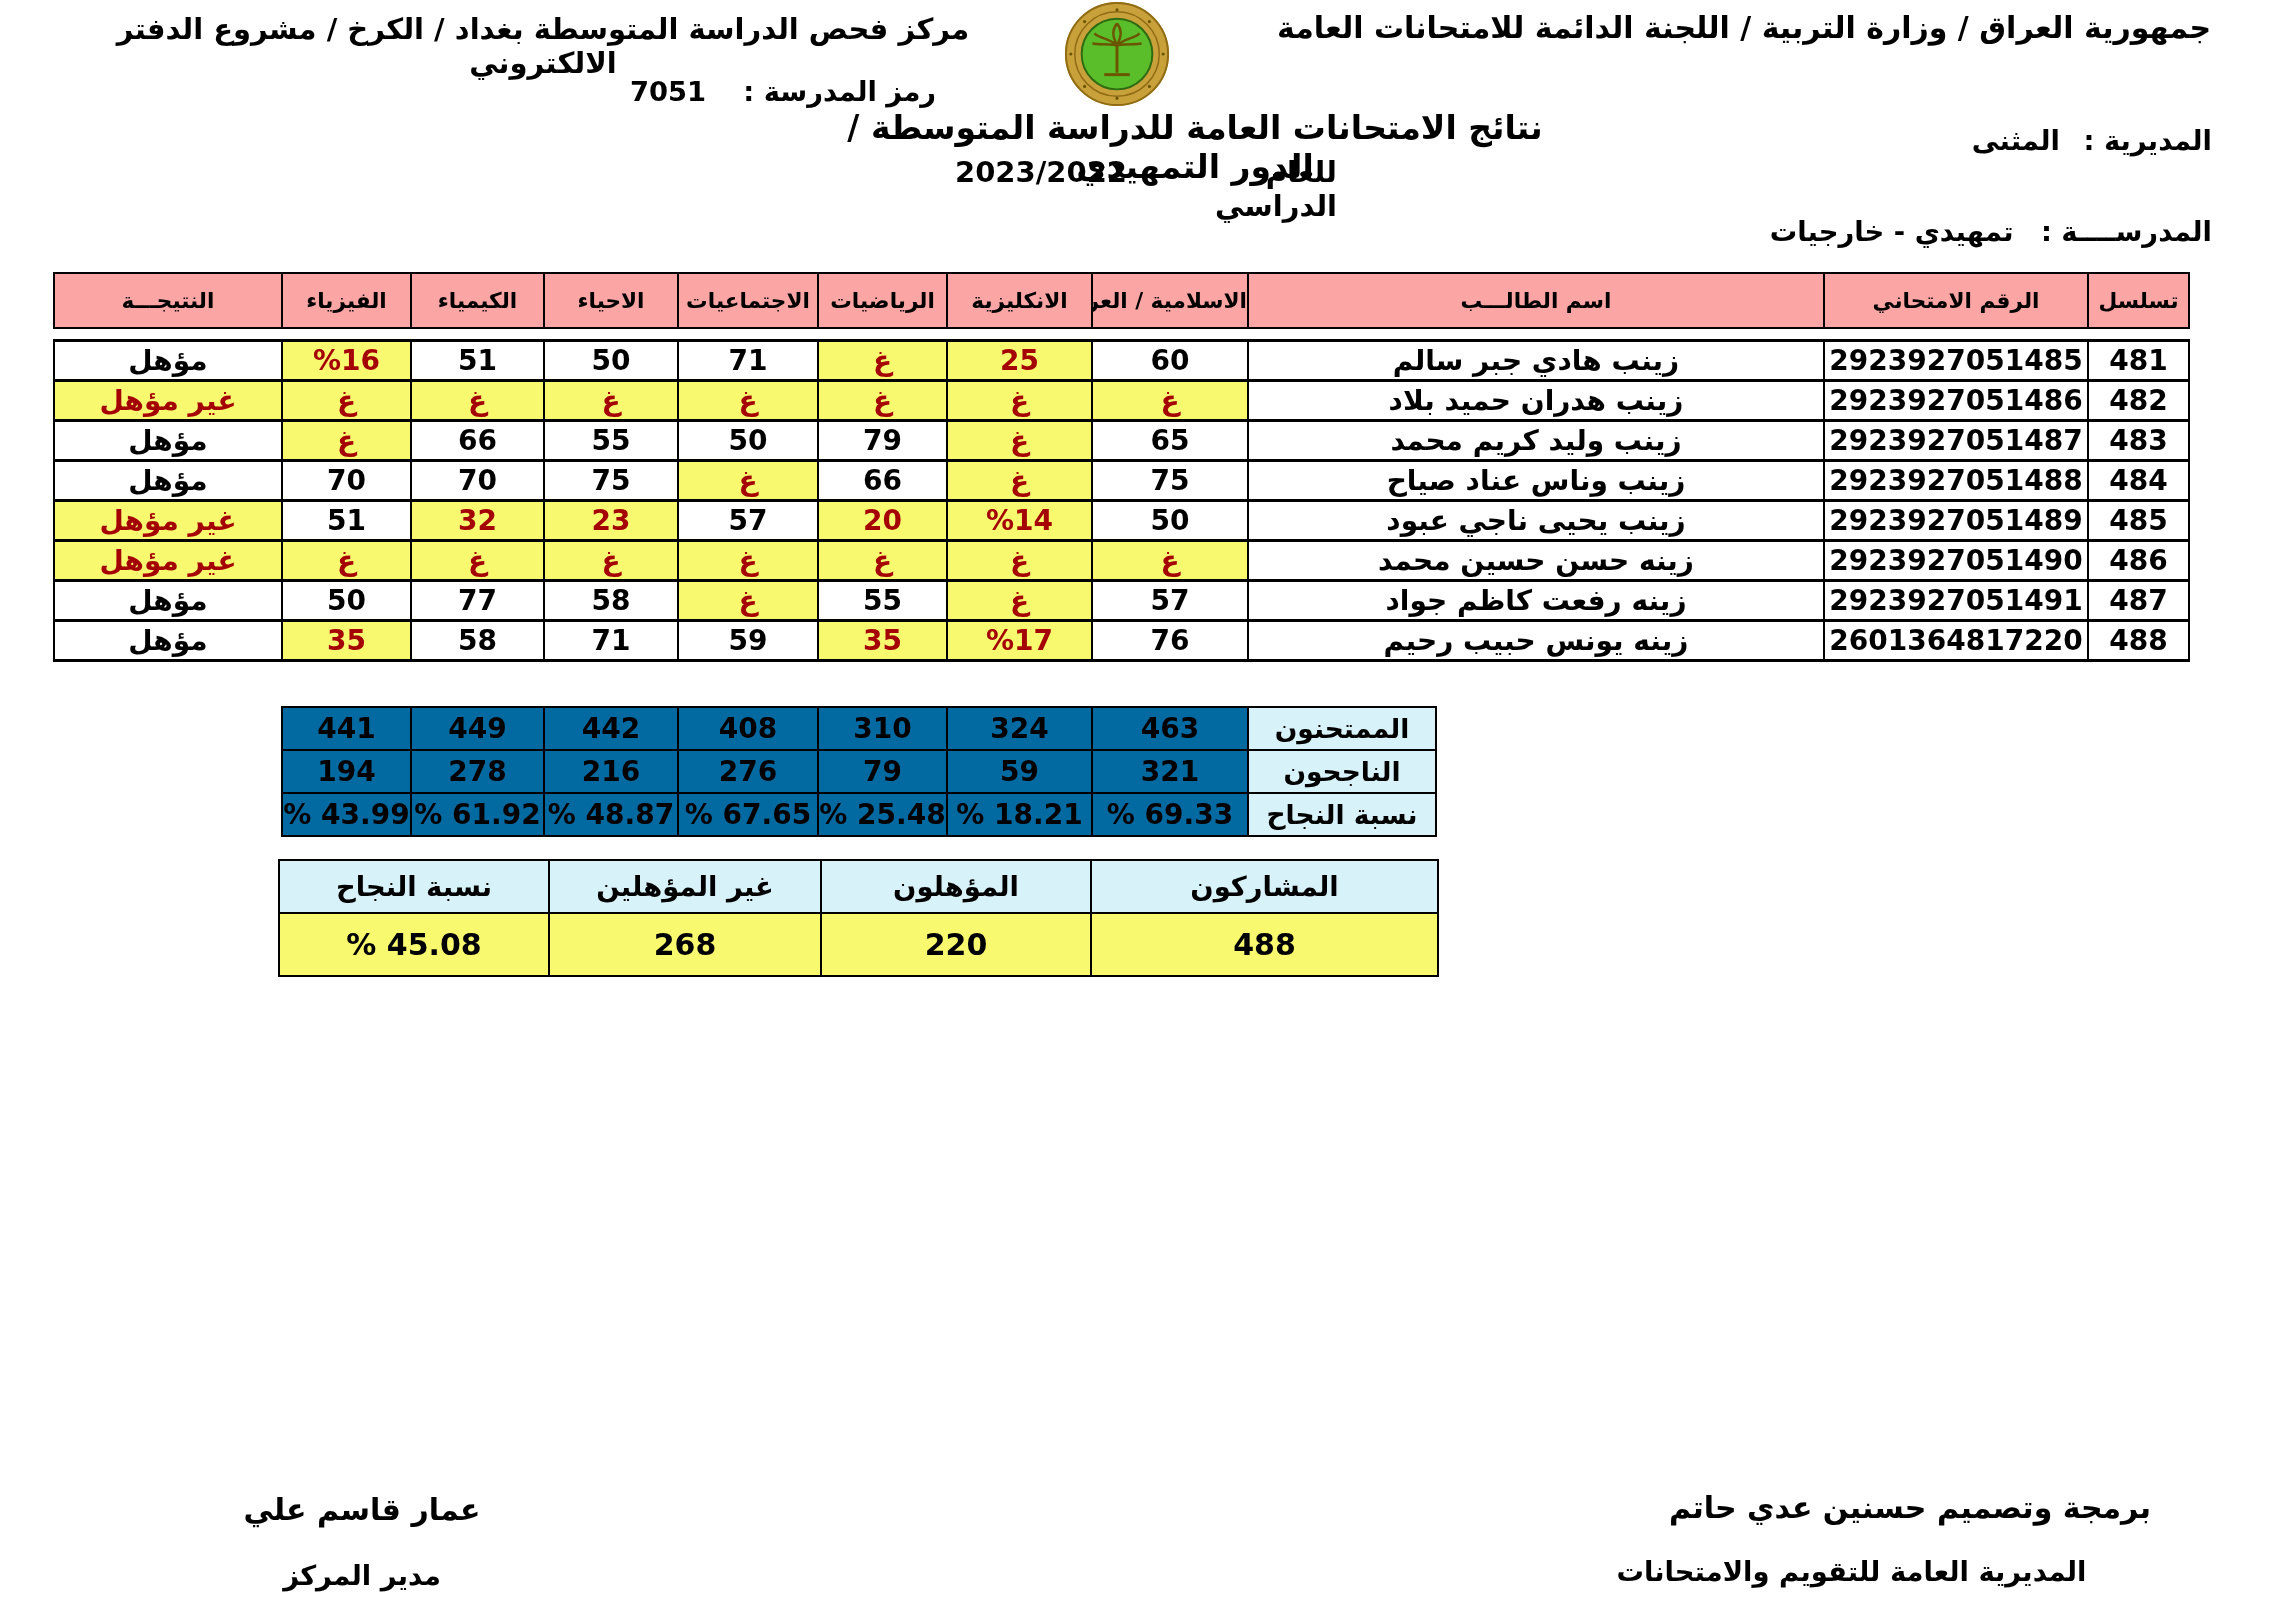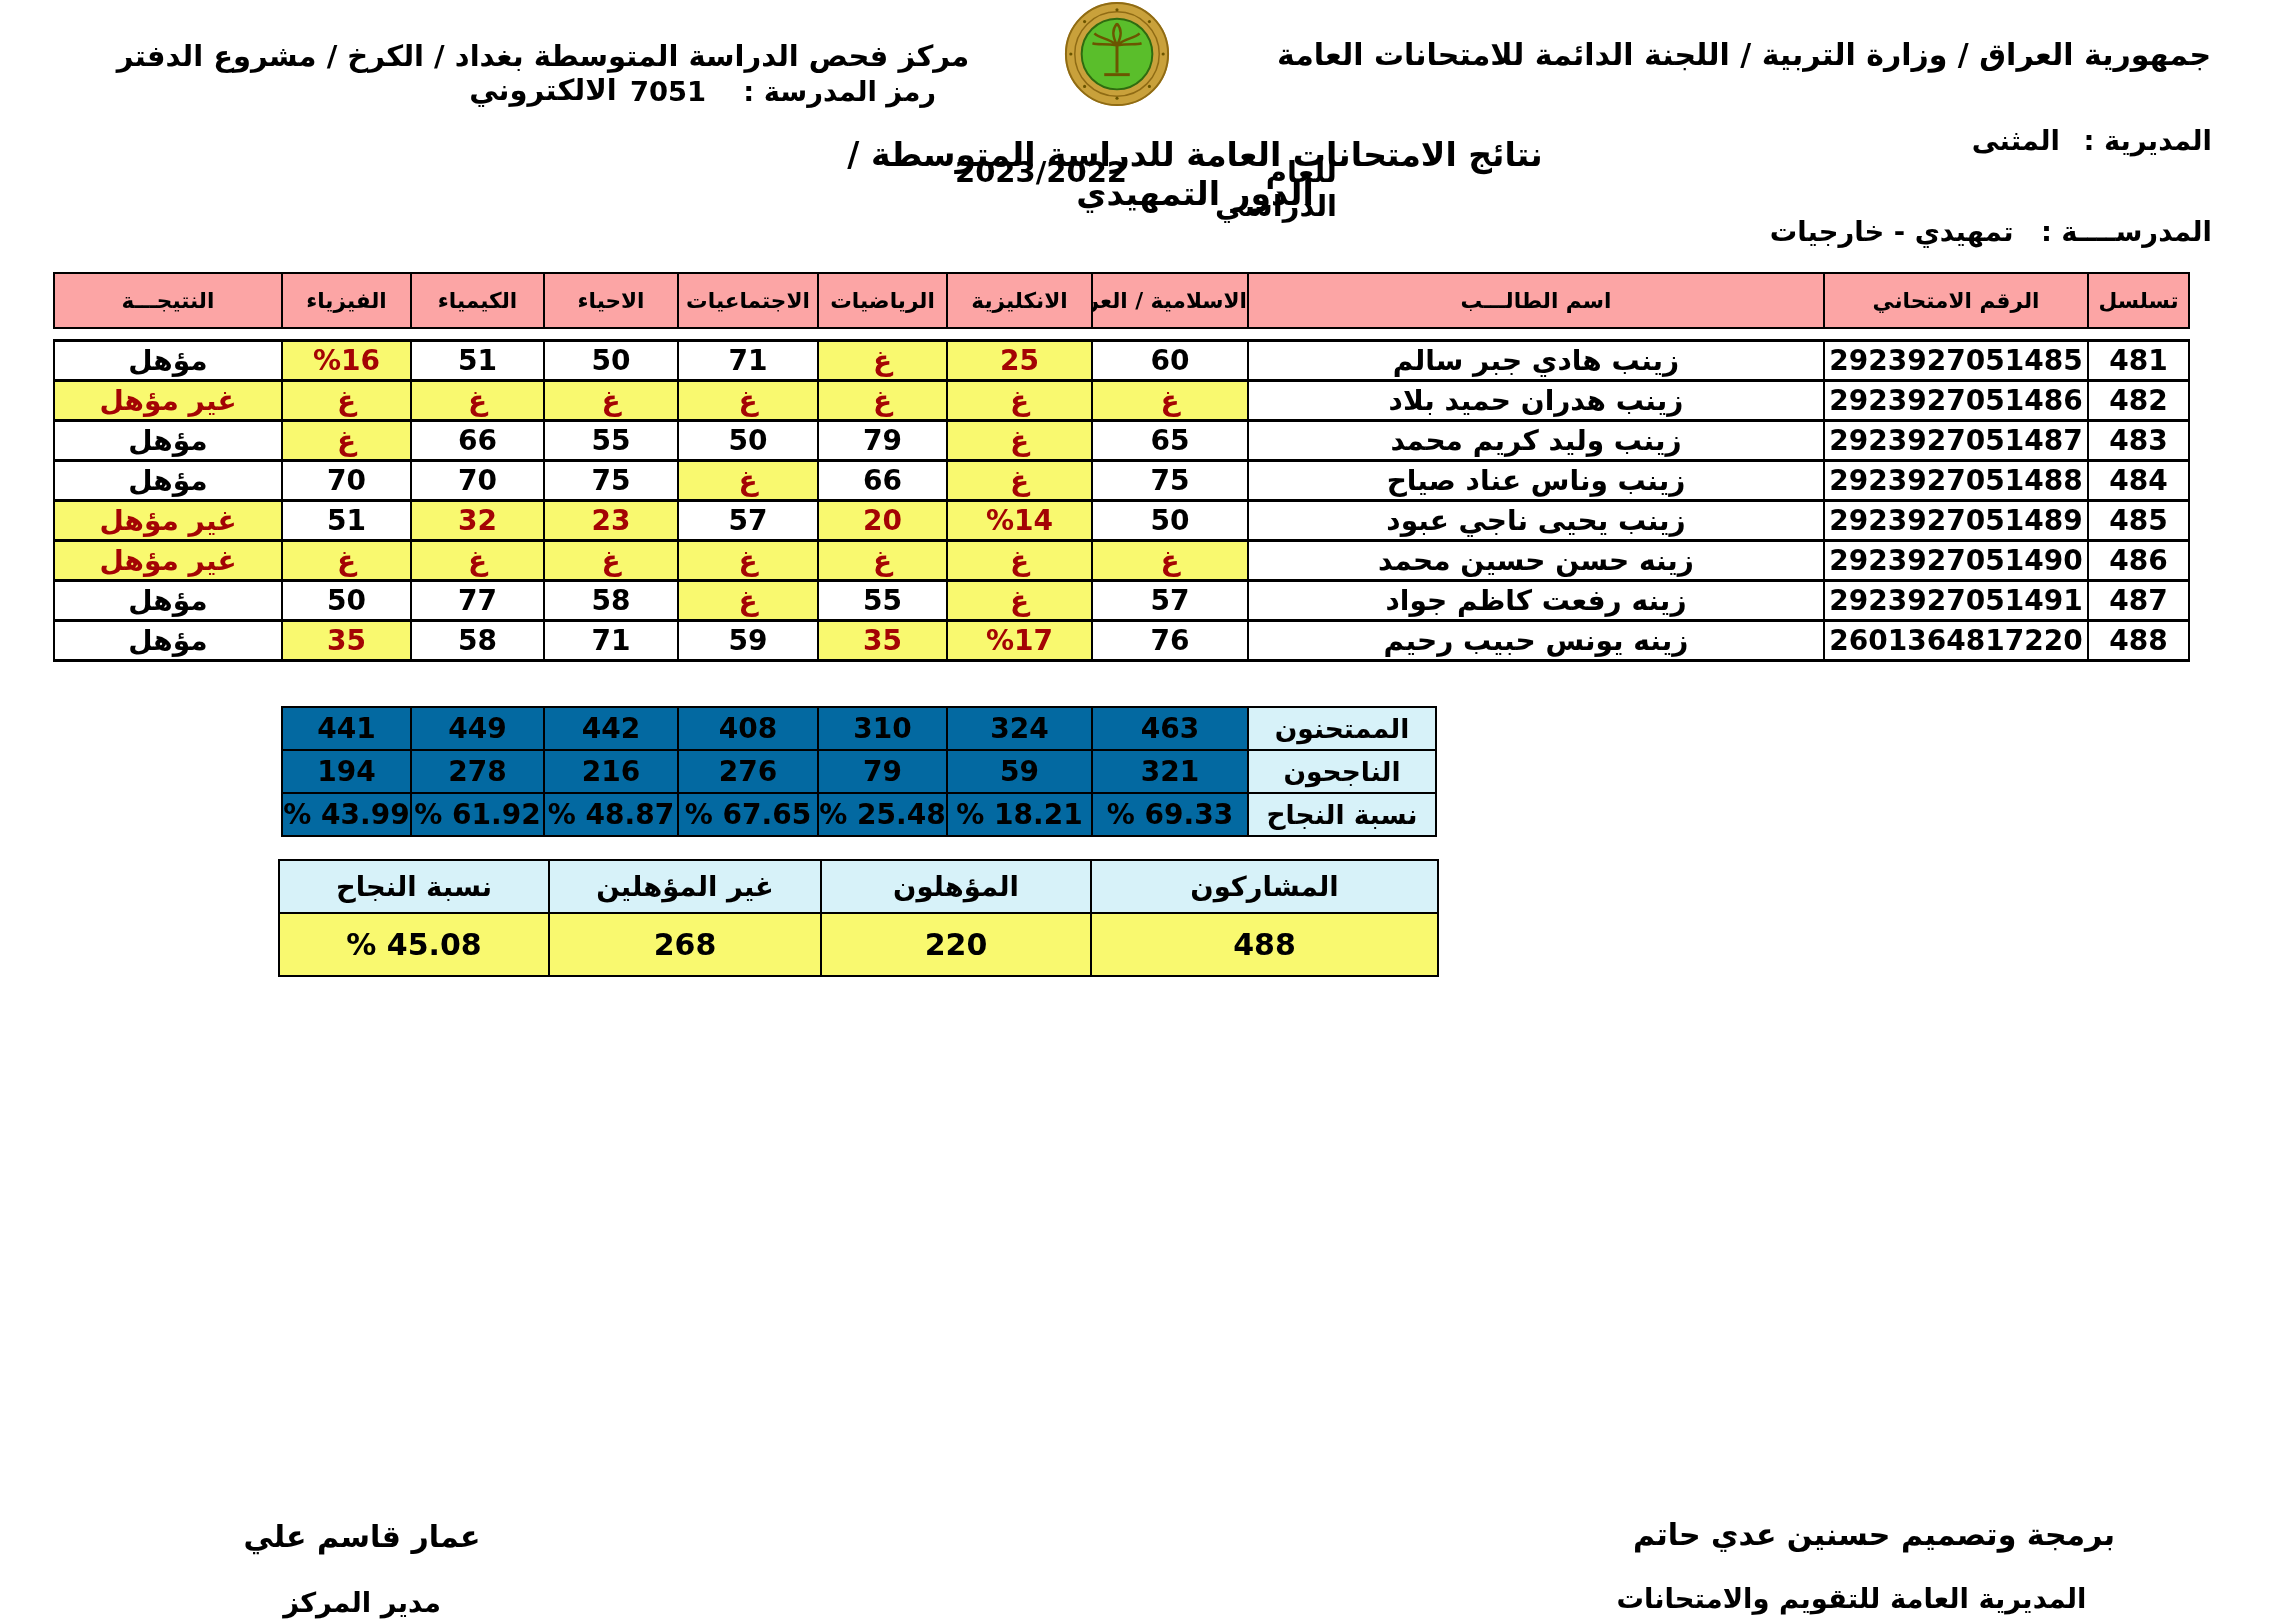--- a/index.html
+++ b/index.html
@@ -2,21 +2,21 @@
 <html lang="ar" dir="rtl"><head>
 <meta charset="utf-8">
 <style>
   html,body{margin:0;padding:0;background:#e8e8e8;}
   #page{
     position:relative;width:2293px;height:1621px;background:#ffffff;
     font-family:"DejaVu Sans","Liberation Sans",sans-serif;
     font-weight:bold;color:#000;direction:rtl;overflow:hidden;
   }
   .abs{position:absolute;}
-  .center{text-align:center;margin-top:27px;}
+  .center{text-align:center;}
   .t-national{top:9.8px;left:1206px;width:1078px;font-size:30px;}
   .t-center{top:11.8px;left:49px;width:990px;font-size:29px;}
   .logo-wrap{top:0px;left:1062px;width:112px;height:110px;}
   .line-code{top:76px;left:588px;width:392px;font-size:27.4px;display:flex;justify-content:center;gap:37px;}
   .line-pages{top:78px;left:69px;width:323px;font-size:26.5px;}
   .t-results{top:108px;left:838px;width:716px;font-size:33px;}
   .line-year{top:155px;left:956px;width:382px;font-size:29px;display:flex;justify-content:center;gap:27.4px;}
   .line-dir{top:125px;right:80px;font-size:27.4px;display:flex;gap:23.5px;}
   .line-school{top:216px;right:80px;font-size:27.4px;display:flex;gap:27.4px;}
   .num{direction:ltr;unicode-bidi:embed;}
@@ -43,21 +43,21 @@
   table.summary td{height:41px;border-width:2.9px;}
   td.slabel{background:#D7F2F9;font-size:26.5px;text-align:right;padding-right:7.8px;}
   td.sval{background:#0369a1;font-size:28px;}
   
   table.totals{left:279px;top:859px;width:1159px;}
   table.totals th{background:#D7F2F9;height:51px;font-size:27.4px;border-width:2.9px;}
   table.totals td{background:#F9F96F;height:61px;font-size:30px;border-width:2.9px;}
   
   .f-left-name{top:1492px;left:167px;width:392px;font-size:30px;}
   .f-left-title{top:1560px;left:167px;width:392px;font-size:27.4px;}
-  .f-right-name{top:1490px;left:1591px;width:568px;font-size:30px;}
+  .f-right-name{top:1490px;left:1627px;width:568px;font-size:30px;}
   .f-right-title{top:1556px;left:1578px;width:549px;font-size:27.4px;}
 </style>
 </head>
 <body>
 
 <div id="page">
 
   <div class="abs center t-national">جمهورية العراق / وزارة التربية / اللجنة الدائمة للامتحانات العامة</div>
   <div class="abs center t-center">مركز فحص الدراسة المتوسطة بغداد / الكرخ / مشروع الدفتر الالكتروني</div>
 

